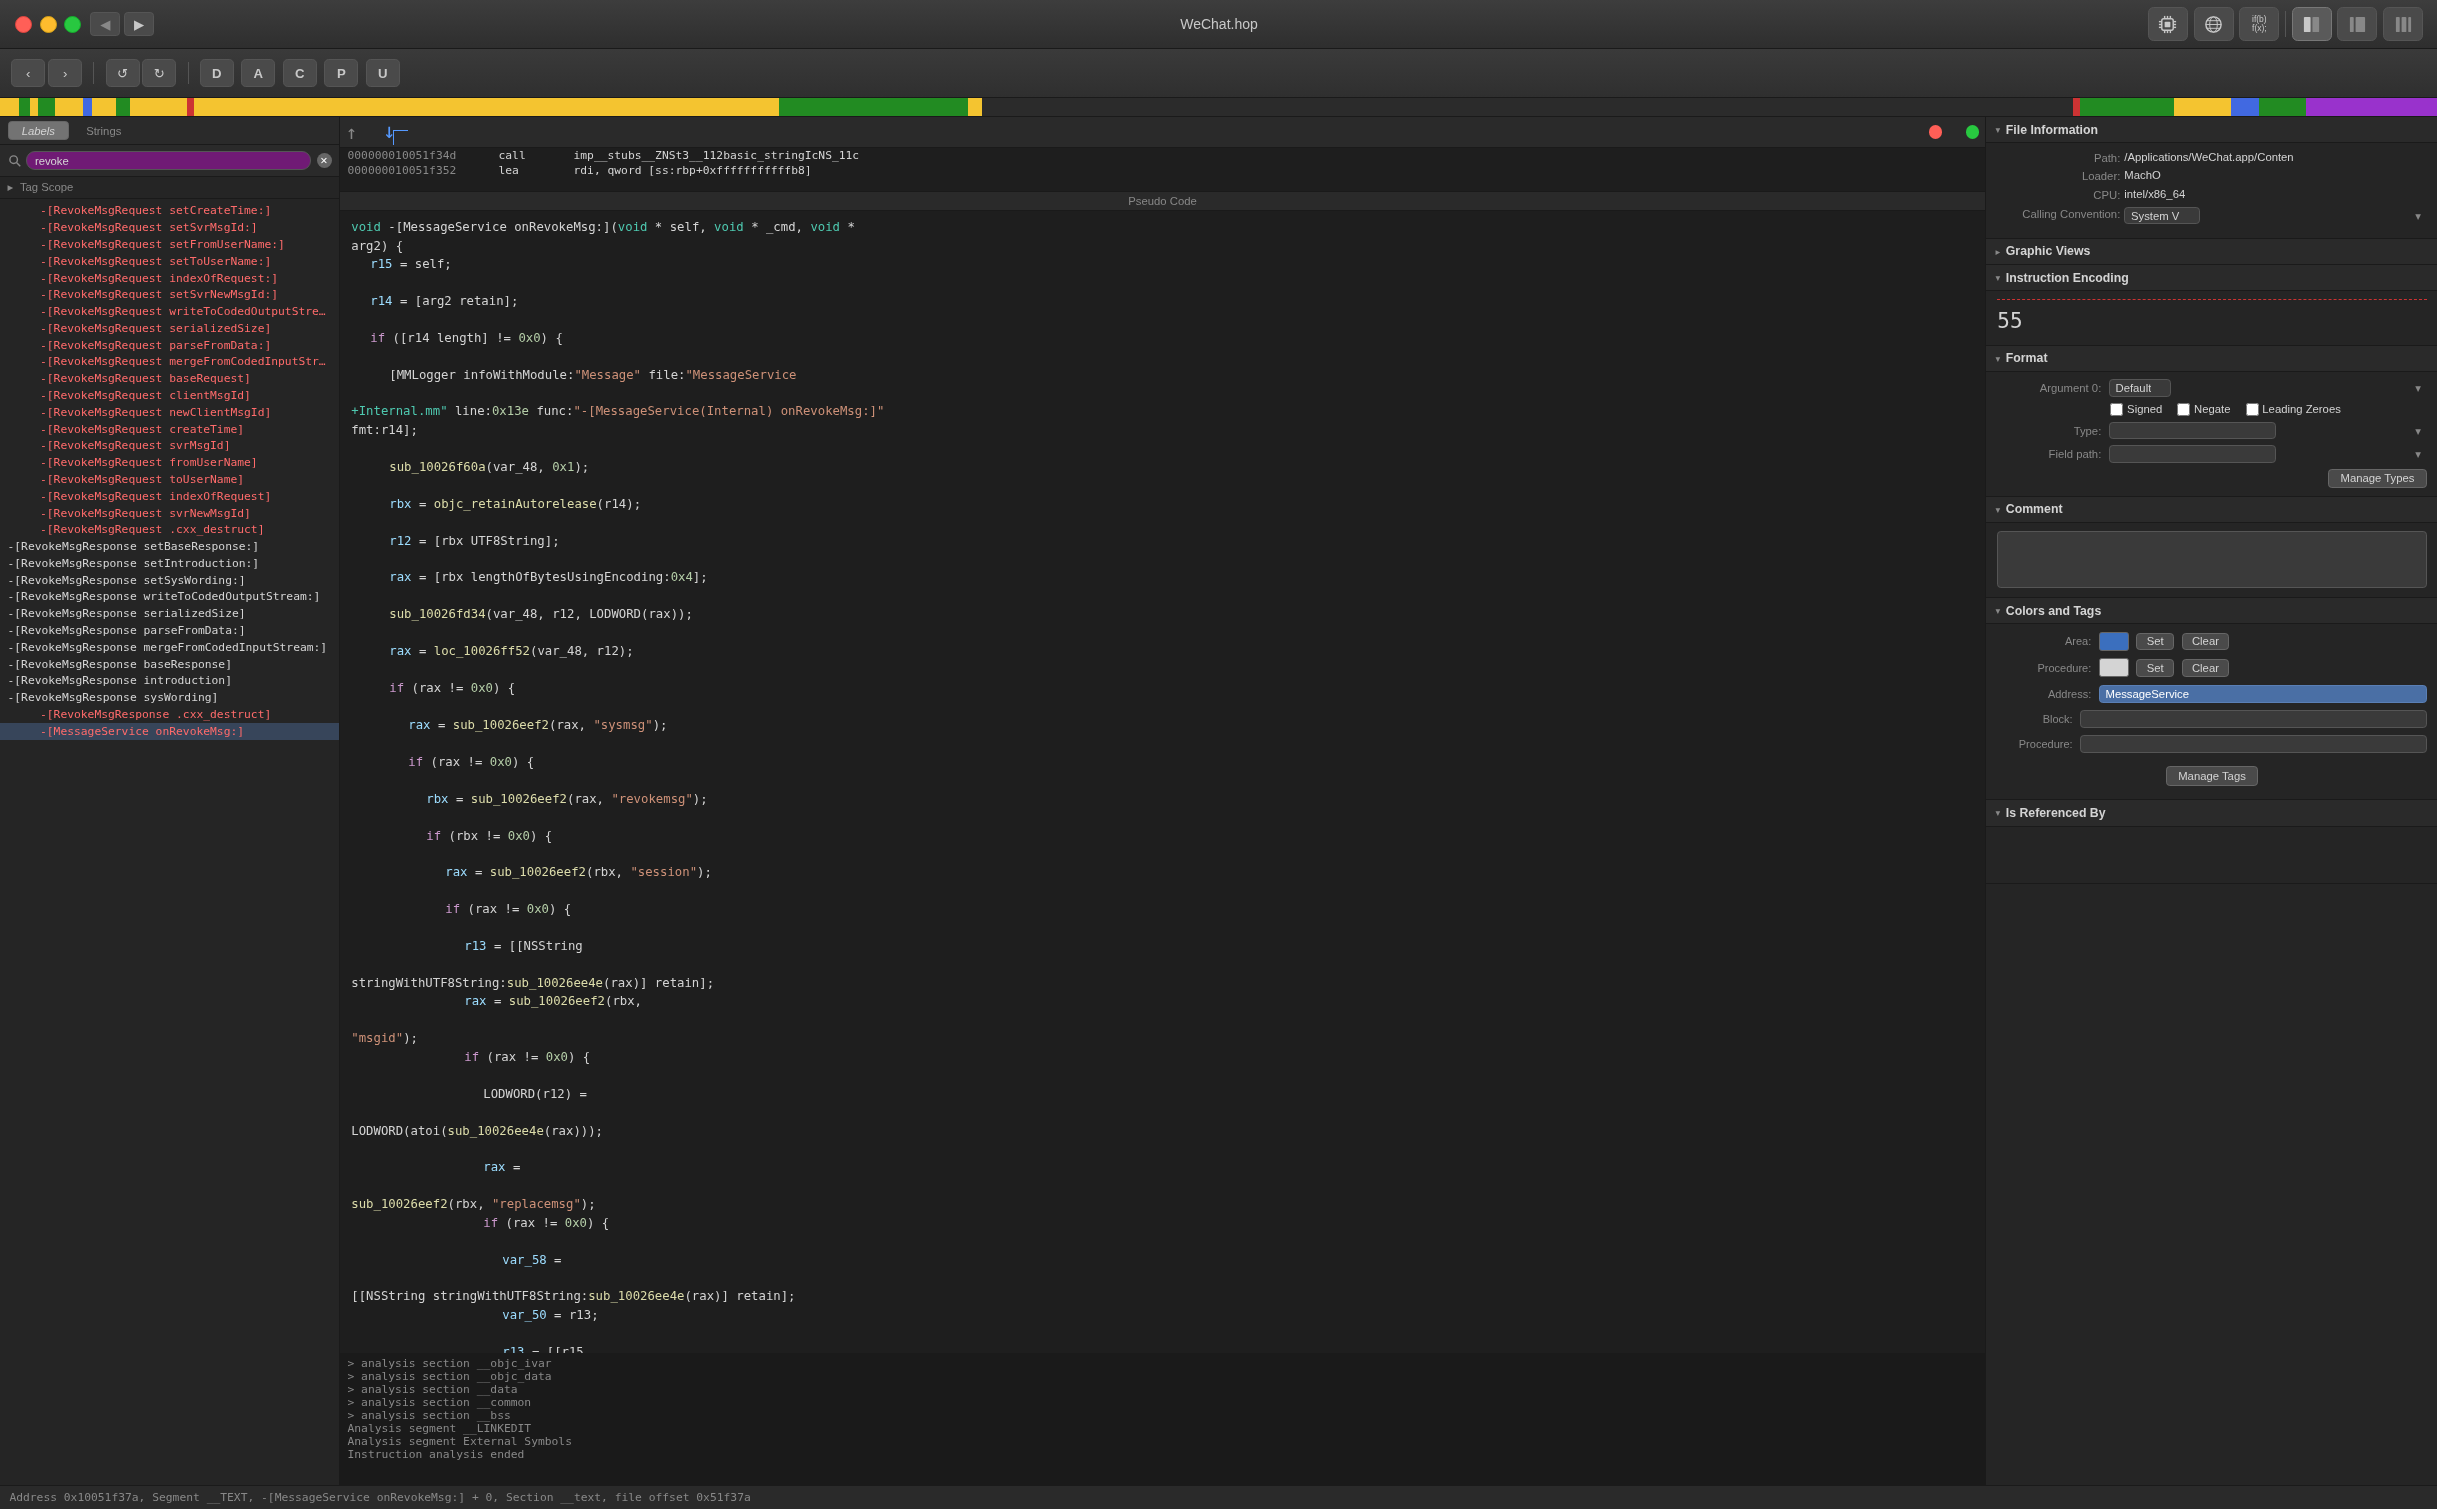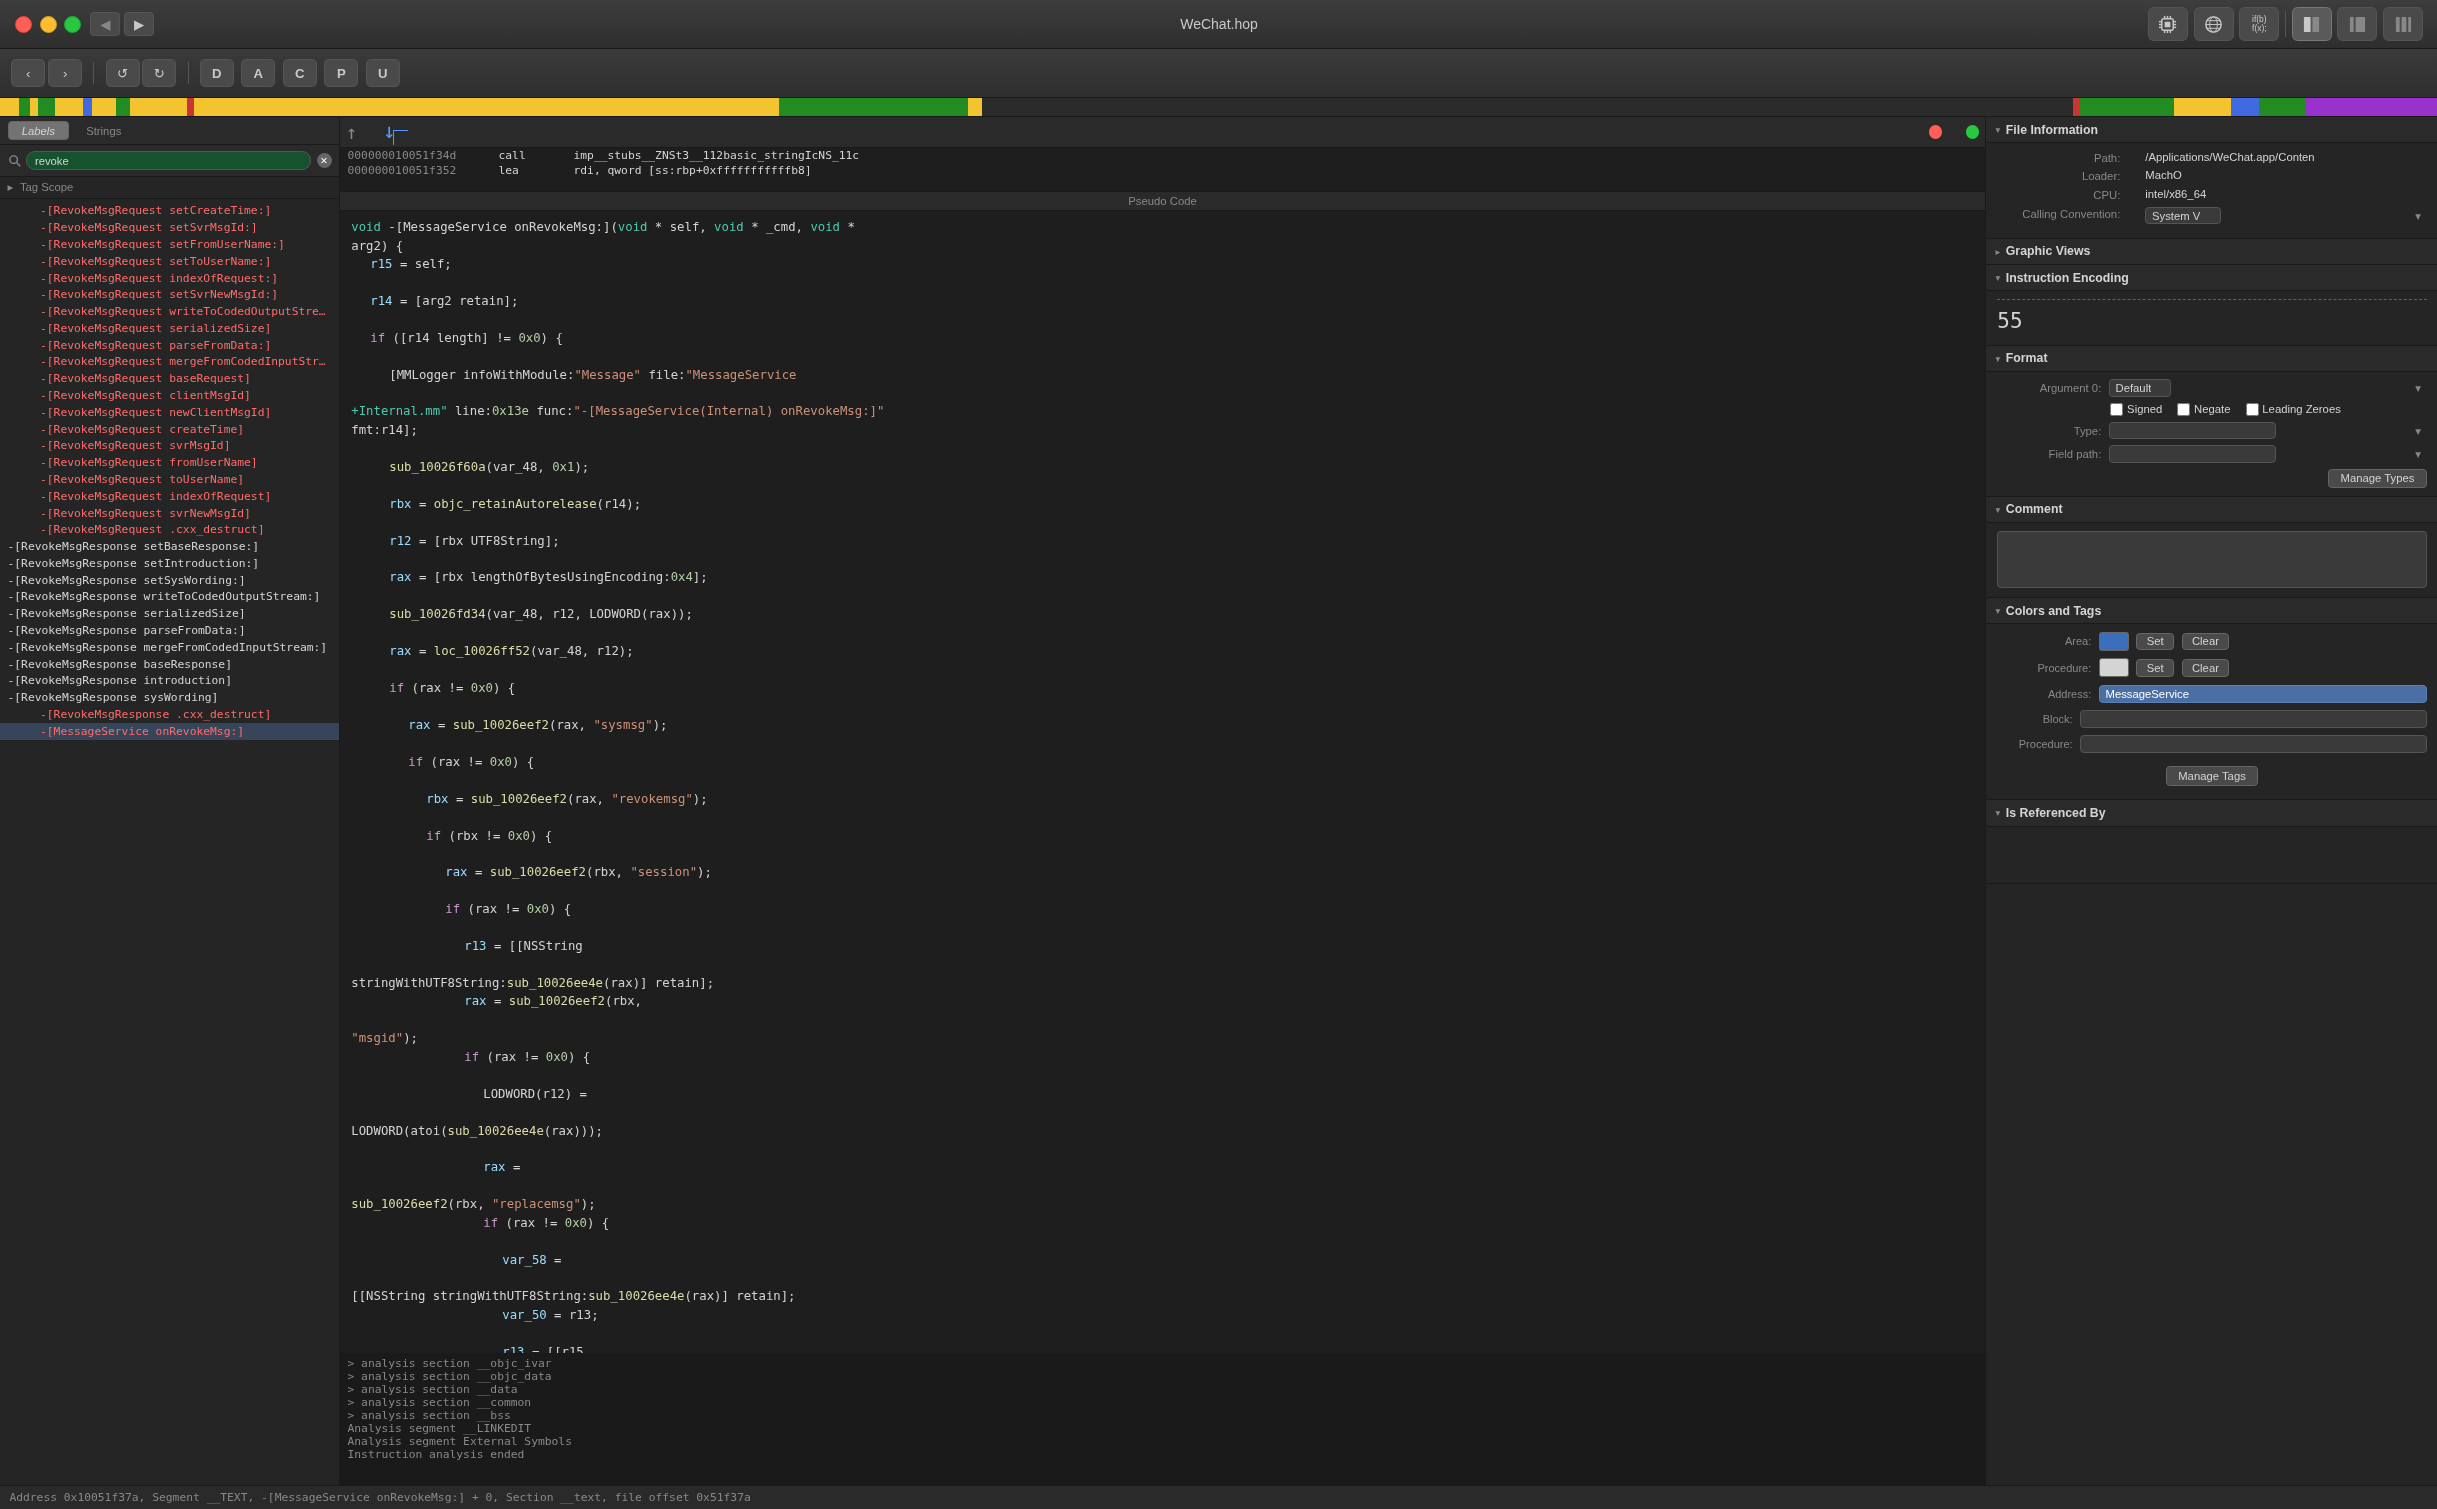--- a/index.html
+++ b/index.html
@@ -116,21 +116,21 @@
     .search-bar {
       display: flex;
       align-items: center;
       padding: 5.7px 7.5px;
       background: #2a2a2a;
       border-bottom: 0.9px solid #1a1a1a;
       gap: 5.7px;
     }
     .search-input {
       flex: 1;
-      background: #14532d;
+      background: #701a75;
       border: 0.9px solid #555;
       border-radius: 9px;
       padding: 2.8px 7.5px;
       color: #d4d4d4;
       font-size: 11.3px;
       outline: none;
     }
     .close-search {
       width: 15px;
       height: 15px;
@@ -275,21 +275,21 @@
       font-size: 9.4px;
     }
     .section-content {
       padding: 7.5px 11.3px;
       border-bottom: 0.9px solid #1a1a1a;
     }
     .info-row {
       display: flex;
       align-items: flex-start;
       margin-bottom: 5.7px;
-      gap: 25px;
+      gap: 4px;
     }
     .info-label {
       color: #888;
       width: 123px;
       text-align: right;
       flex-shrink: 0;
       font-size: 11.3px;
       padding-top: 0.9px;
     }
     .info-value {

